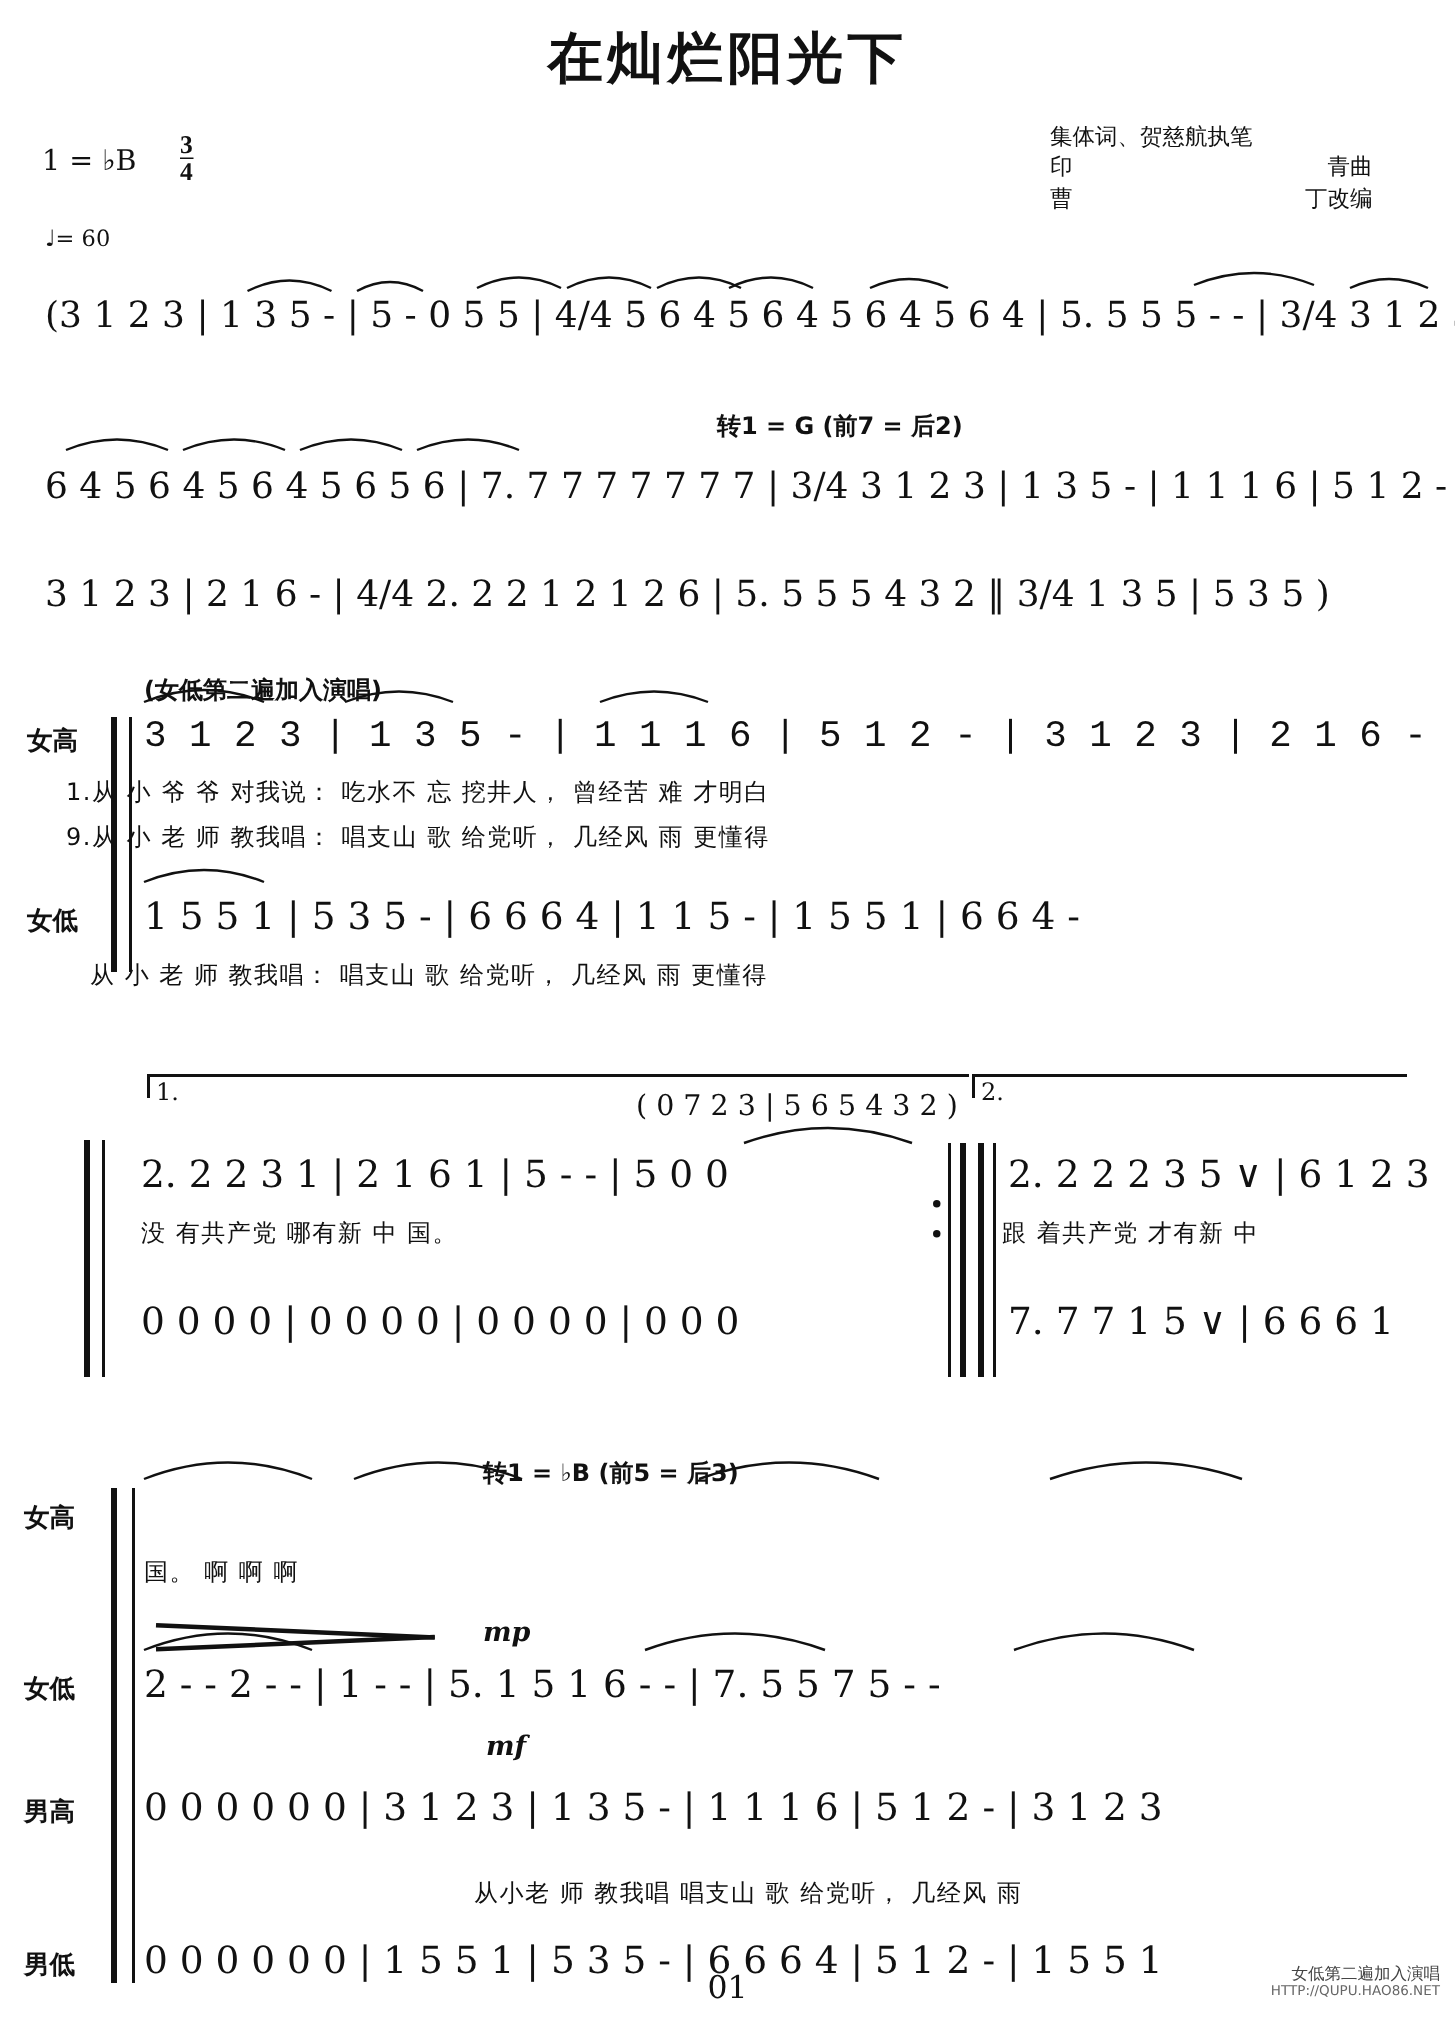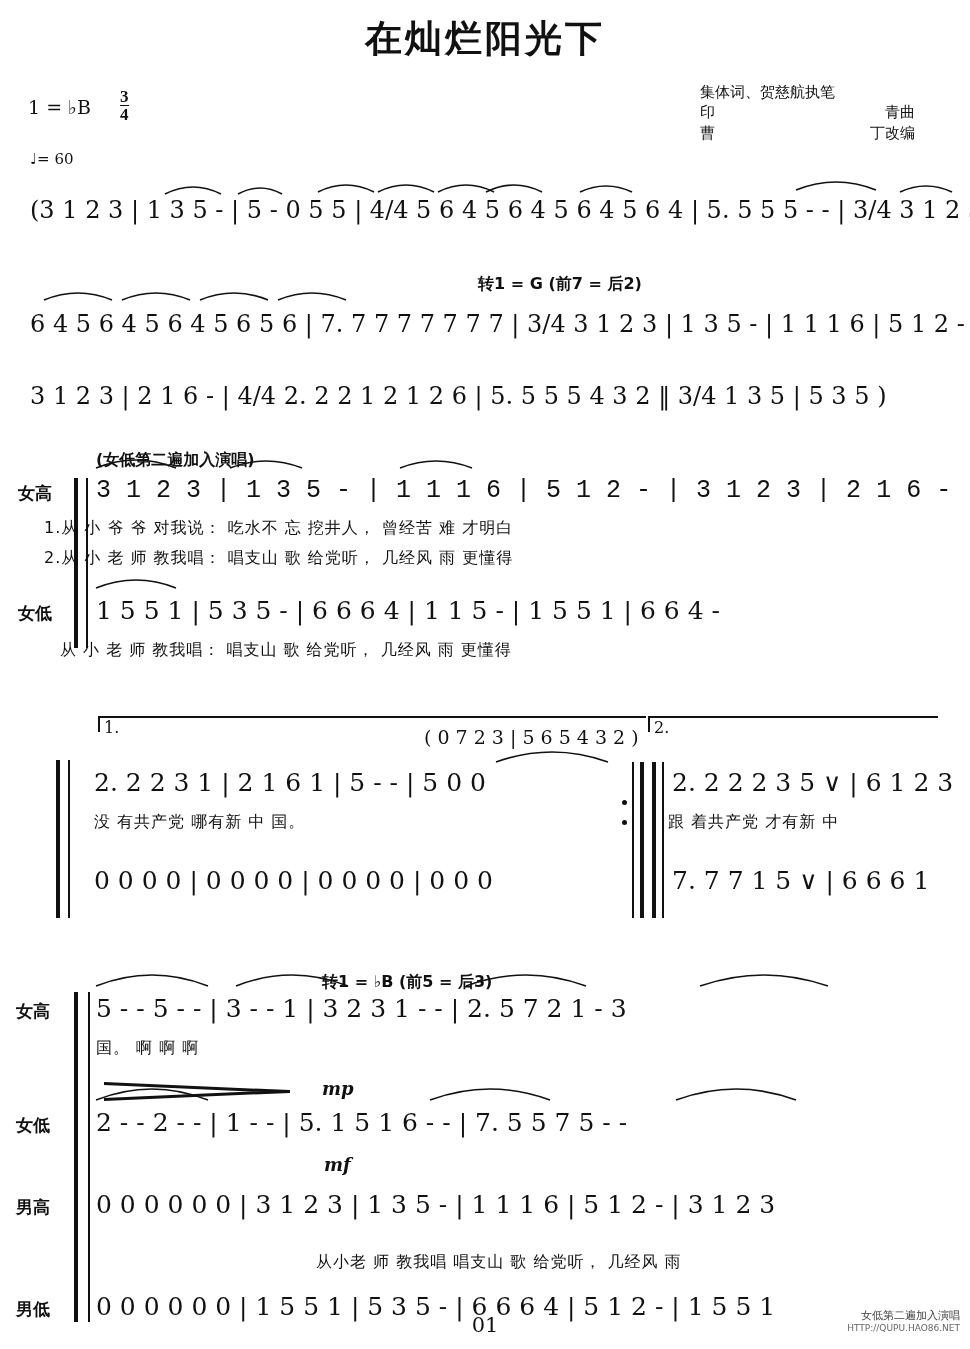--- a/index.html
+++ b/index.html
@@ -121,21 +121,21 @@
   <div class="sysrow" style="top:382px; left:30px; font-size:24px;">3 1 2 3 | 2 1 6 - | 4/4 2. 2 2 1 2  1 2 6 | 5.  5 5 5 4  3 2 ‖ 3/4 1 3 5 | 5 3 5 )</div>
 
   <div class="tag" style="top:450px; left:96px; font-weight:bold;">(女低第二遍加入演唱)</div>
 
   <div class="vline thick" style="top:478px; left:74px; height:170px;"></div>
   <div class="vline" style="top:478px; left:86px; height:170px;"></div>
 
   <div class="partlbl" style="top:482px; left:18px;">女高</div>
   <div class="sysrow" style="top:476px; left:96px;font-family:Liberation Mono, monospace;">3 1 2 3 | 1 3 5  - | 1 1 1 6 | 5 1 2  - | 3 1 2 3 | 2 1 6  -</div>
   <div class="lyr" style="top:518px; left:44px;">1.从 小 爷 爷   对我说：      吃水不 忘    挖井人，        曾经苦 难    才明白</div>
-  <div class="lyr" style="top:548px; left:44px;">2.从 小 老 师   教我唱：      唱支山 歌    给党听，        几经风 雨    更懂得</div>
+  <div class="lyr" style="top:548px; left:44px;">9.从 小 老 师   教我唱：      唱支山 歌    给党听，        几经风 雨    更懂得</div>
 
   <div class="partlbl" style="top:602px; left:18px;">女低</div>
   <div class="sysrow" style="top:596px; left:96px;">1 5 5 1 | 5 3 5  - | 6 6 6 4 | 1 1 5  - | 1 5 5 1 | 6 6 4  -</div>
   <div class="lyr" style="top:640px; left:60px;">从 小 老 师   教我唱：      唱支山 歌    给党听，        几经风 雨    更懂得</div>
 
   <div class="hline" style="top:716px; left:98px; width:548px;"></div>
   <div class="vline" style="top:716px; left:98px; height:16px;"></div>
   <div class="ending" style="top:718px; left:104px;">1.</div>
 
   <div class="hline" style="top:716px; left:648px; width:290px;"></div>
@@ -161,21 +161,20 @@
   <div class="sysrow" style="top:768px; left:672px;">2. 2 2 2 3 5 ∨ | 6 1 2 3</div>
   <div class="lyr" style="top:812px; left:668px;">跟 着共产党   才有新 中</div>
   <div class="sysrow" style="top:866px; left:672px;">7. 7 7 1 5 ∨ | 6 6 6 1</div>
 
   <div class="tag" style="top:944px; left:322px; font-weight:bold;margin-top:28px;">转1 = ♭B   (前5 = 后3)</div>
 
   <div class="vline thick" style="top:992px; left:74px; height:330px;"></div>
   <div class="vline" style="top:992px; left:88px; height:330px;"></div>
 
   <div class="partlbl" style="top:1000px; left:16px;">女高</div>
-  <div class="sysrow" style="top:994px; left:96px;">5 - -  5 - - | 3 - -  1 | 3 2 3  1 - - | 2.  5 7 2  1 - 3</div>
   <div class="lyr" style="top:1038px; left:96px;">国。                啊          啊                    啊</div>
 
   <div class="hline" style="top:1082px; left:104px; width:186px; transform:rotate(2.5deg); transform-origin:left center; height:3px;"></div>
   <div class="hline" style="top:1098px; left:104px; width:186px; transform:rotate(-2.5deg); transform-origin:left center; height:3px;"></div>
   <div class="dyn" style="top:1078px; left:322px;">mp</div>
 
   <div class="partlbl" style="top:1114px; left:16px;">女低</div>
   <div class="sysrow" style="top:1108px; left:96px;">2 - -  2 - - | 1 - - | 5.  1 5 1  6 - - | 7.  5 5 7  5 - -</div>
 
   <div class="dyn" style="top:1154px; left:324px;">mf</div>

